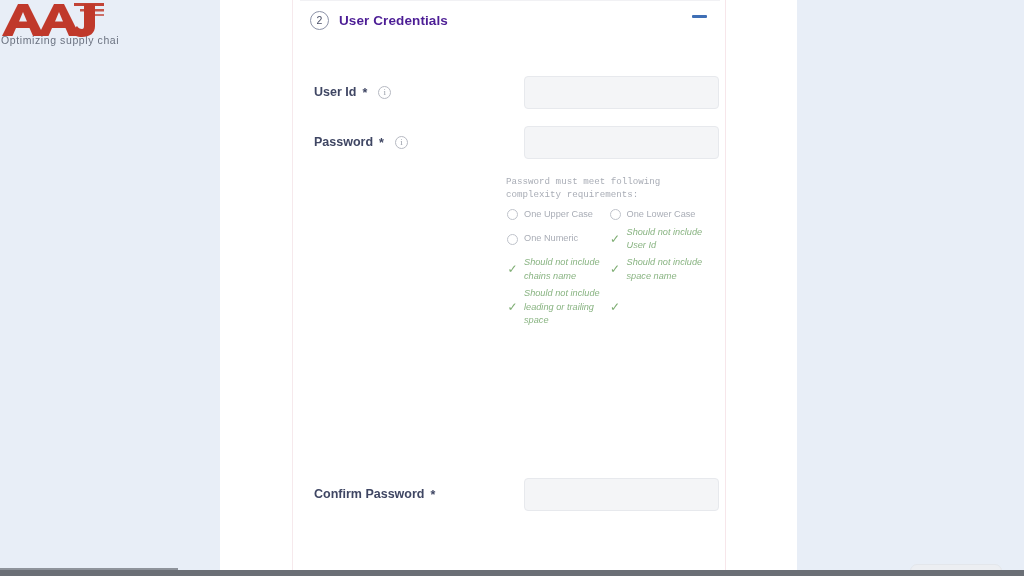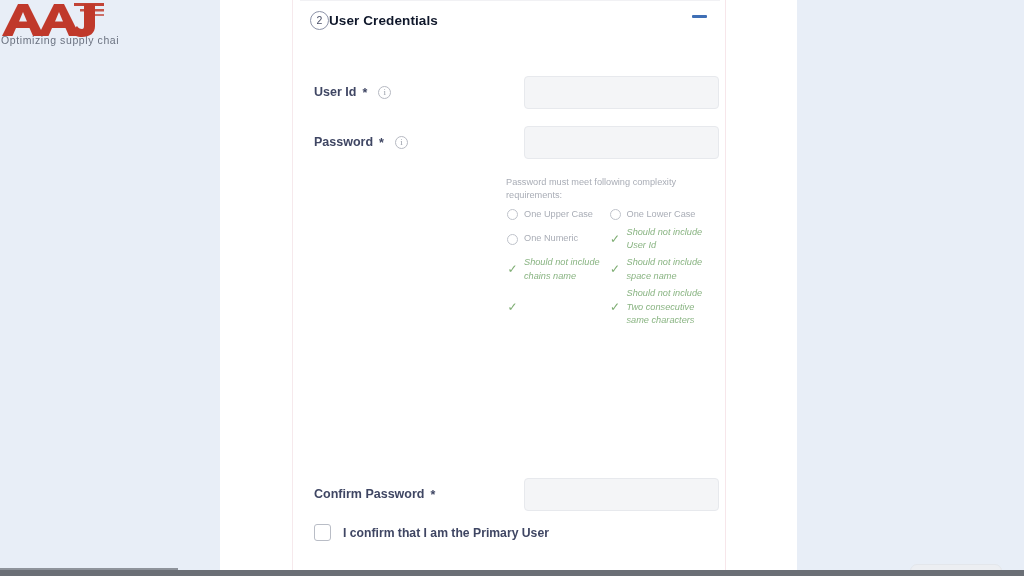--- a/index.html
+++ b/index.html
@@ -95,23 +95,24 @@
     width: 19px; height: 19px;
     border: 1px solid #8d93a8;
     border-radius: 50%;
     color: #4a5068;
     font-size: 10.5px;
     line-height: 17px;
     text-align: center;
     flex: 0 0 auto;
   }
   #section-title {
+    margin-left: 10px;
     font-size: 13.5px;
     font-weight: bold;
-    color: #0f172a;
+    color: #4c1d95;
     letter-spacing: .1px;
   }
   #collapse-toggle {
     position: absolute;
     right: 12px;
     top: 8px;
     width: 16px; height: 16px;
     cursor: pointer;
   }
   #collapse-toggle .bar {
@@ -193,20 +194,21 @@
     left: 206px;
     top: 176px;
     width: 205px;
   }
   #complexity-title {
     font-size: 9.2px;
     color: #a9adb6;
     line-height: 12.6px;
     width: 197px;
     margin-bottom: 7px;
+    font-family: Liberation Mono, monospace;
   }
   .rule-grid {
     display: flex;
     flex-wrap: wrap;
     width: 205px;
     margin-top: 6px;
   }
   .rule {
     width: 102.5px;
     display: flex;
@@ -363,44 +365,40 @@
           <span class="marker">
             <span class="tick">✓</span>
           </span>
           <span class="rule-text">Should not include space name</span>
         </div>
 
         <div class="rule met">
           <span class="marker">
             <span class="tick">✓</span>
           </span>
+          <span class="rule-text">Should not include leading or trailing space</span>
         </div>
 
         <div class="rule met">
           <span class="marker">
             <span class="tick">✓</span>
           </span>
-          <span class="rule-text">Should not include Two consecutive same characters</span>
         </div>
 
       </div>
     </div>
 
     <div class="field-row" id="row-confirm">
       <div class="field-label">
         <span>Confirm Password</span>
         <span class="req-star">*</span>
       </div>
       <input class="text-input" type="password" id="input-confirm" placeholder="" style="">
     </div>
 
-    <div id="confirm-row">
-      <div id="confirm-checkbox"></div>
-      <div id="confirm-label">I confirm that I am the Primary User</div>
-    </div>
 
     <div id="bottom-button"></div>
 
   </div>
 </div>
 
 <div id="bottom-bar"></div>
 <div id="bottom-bar-left"></div>
 
 <div id="logo">

